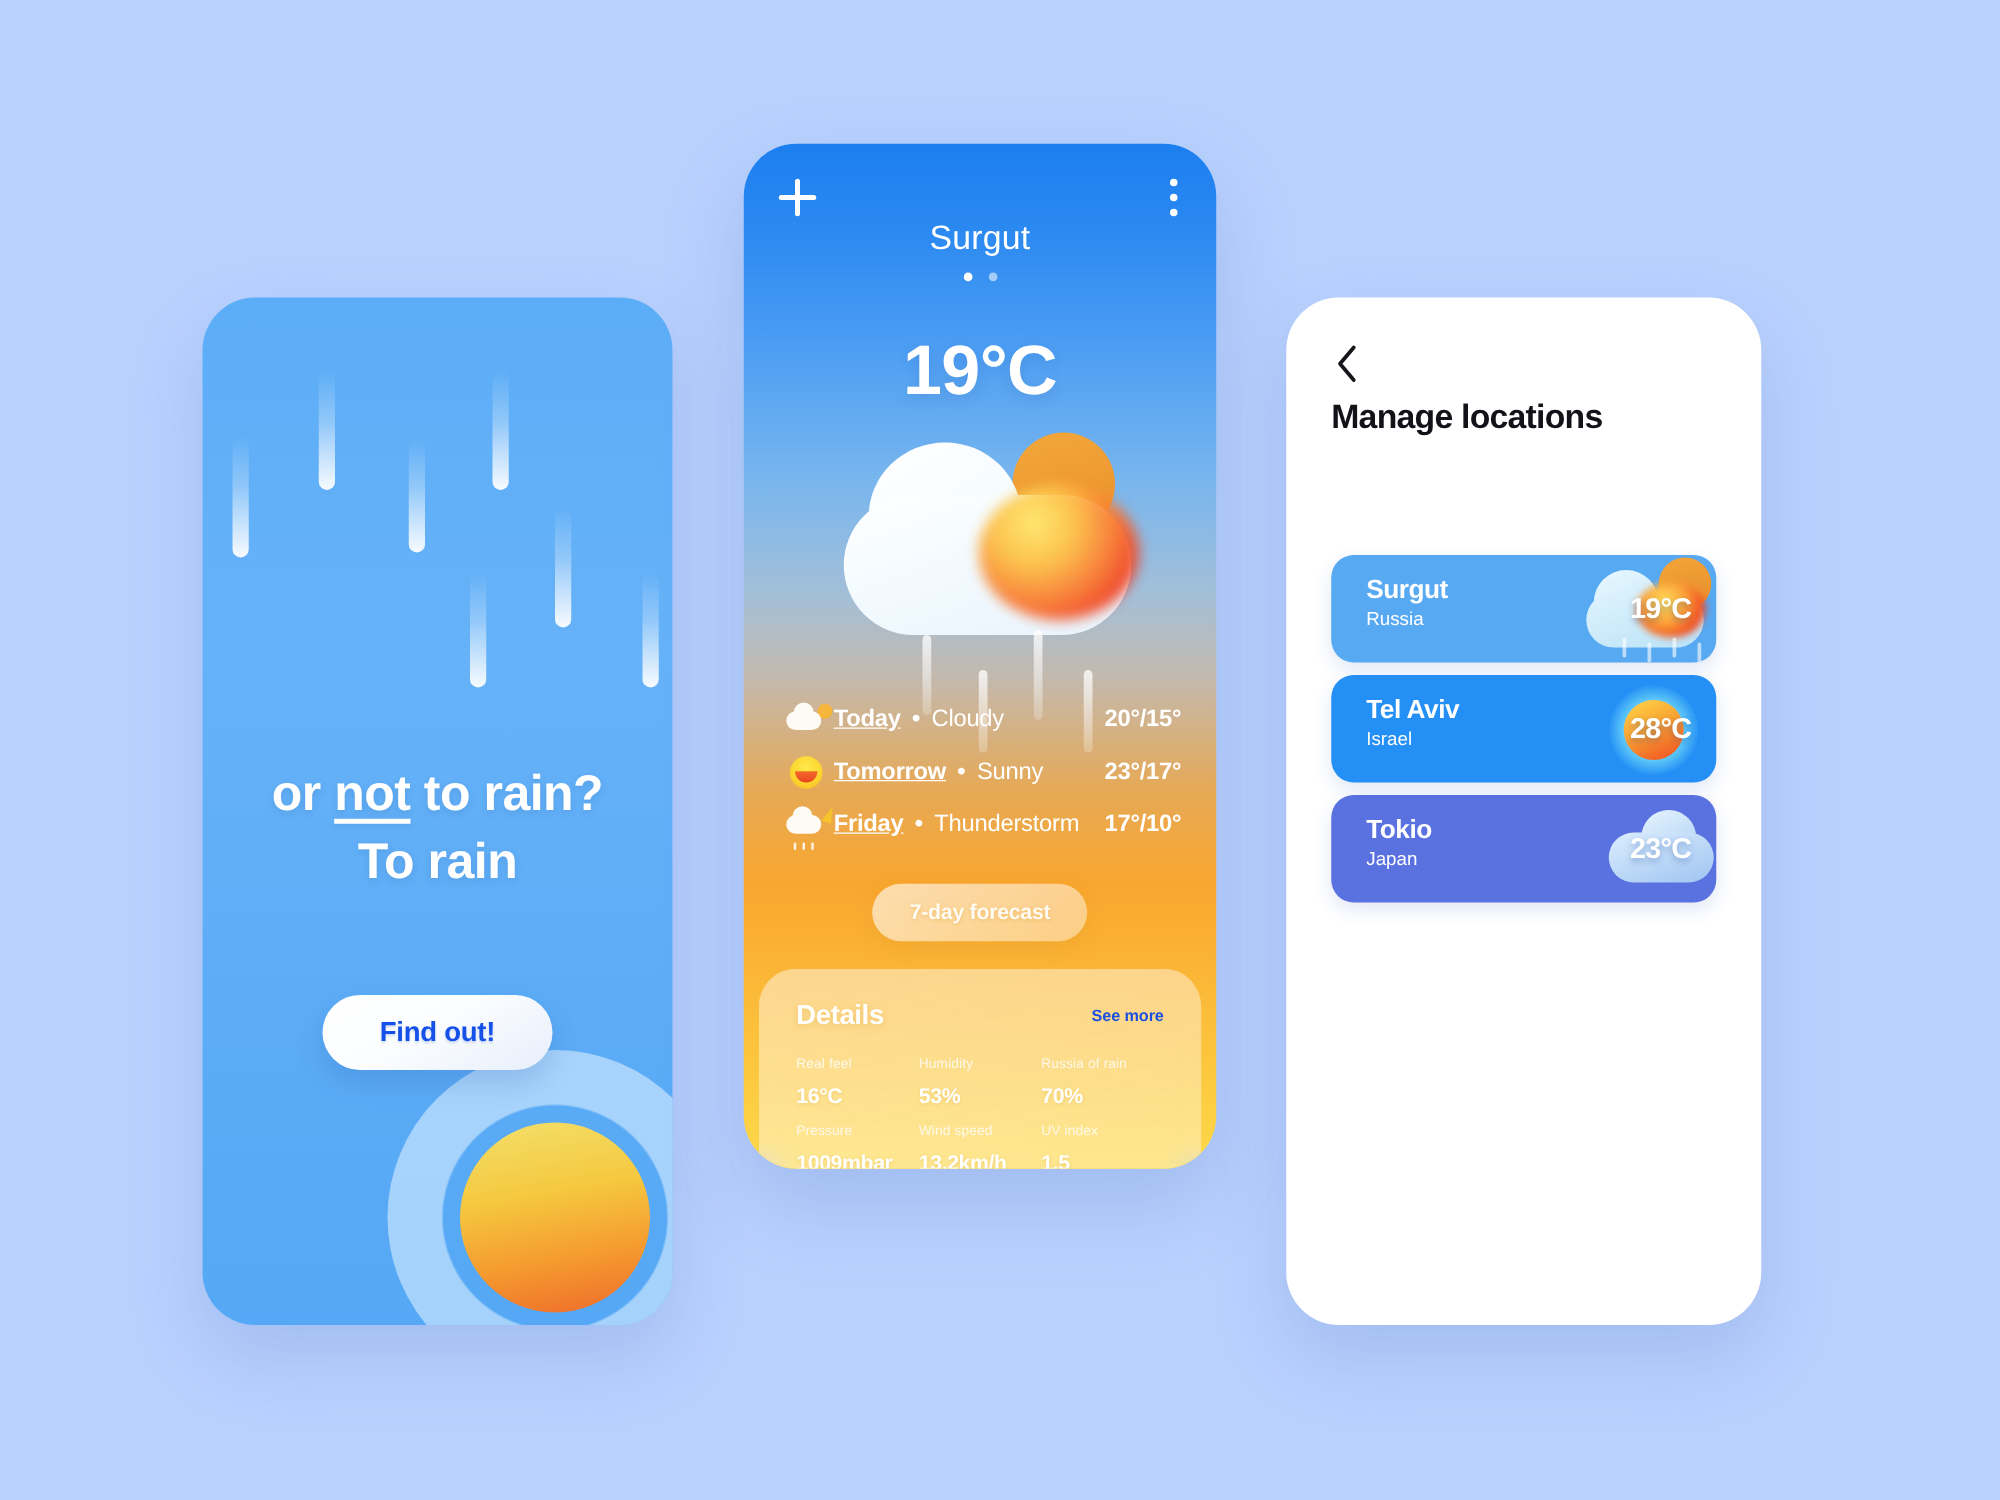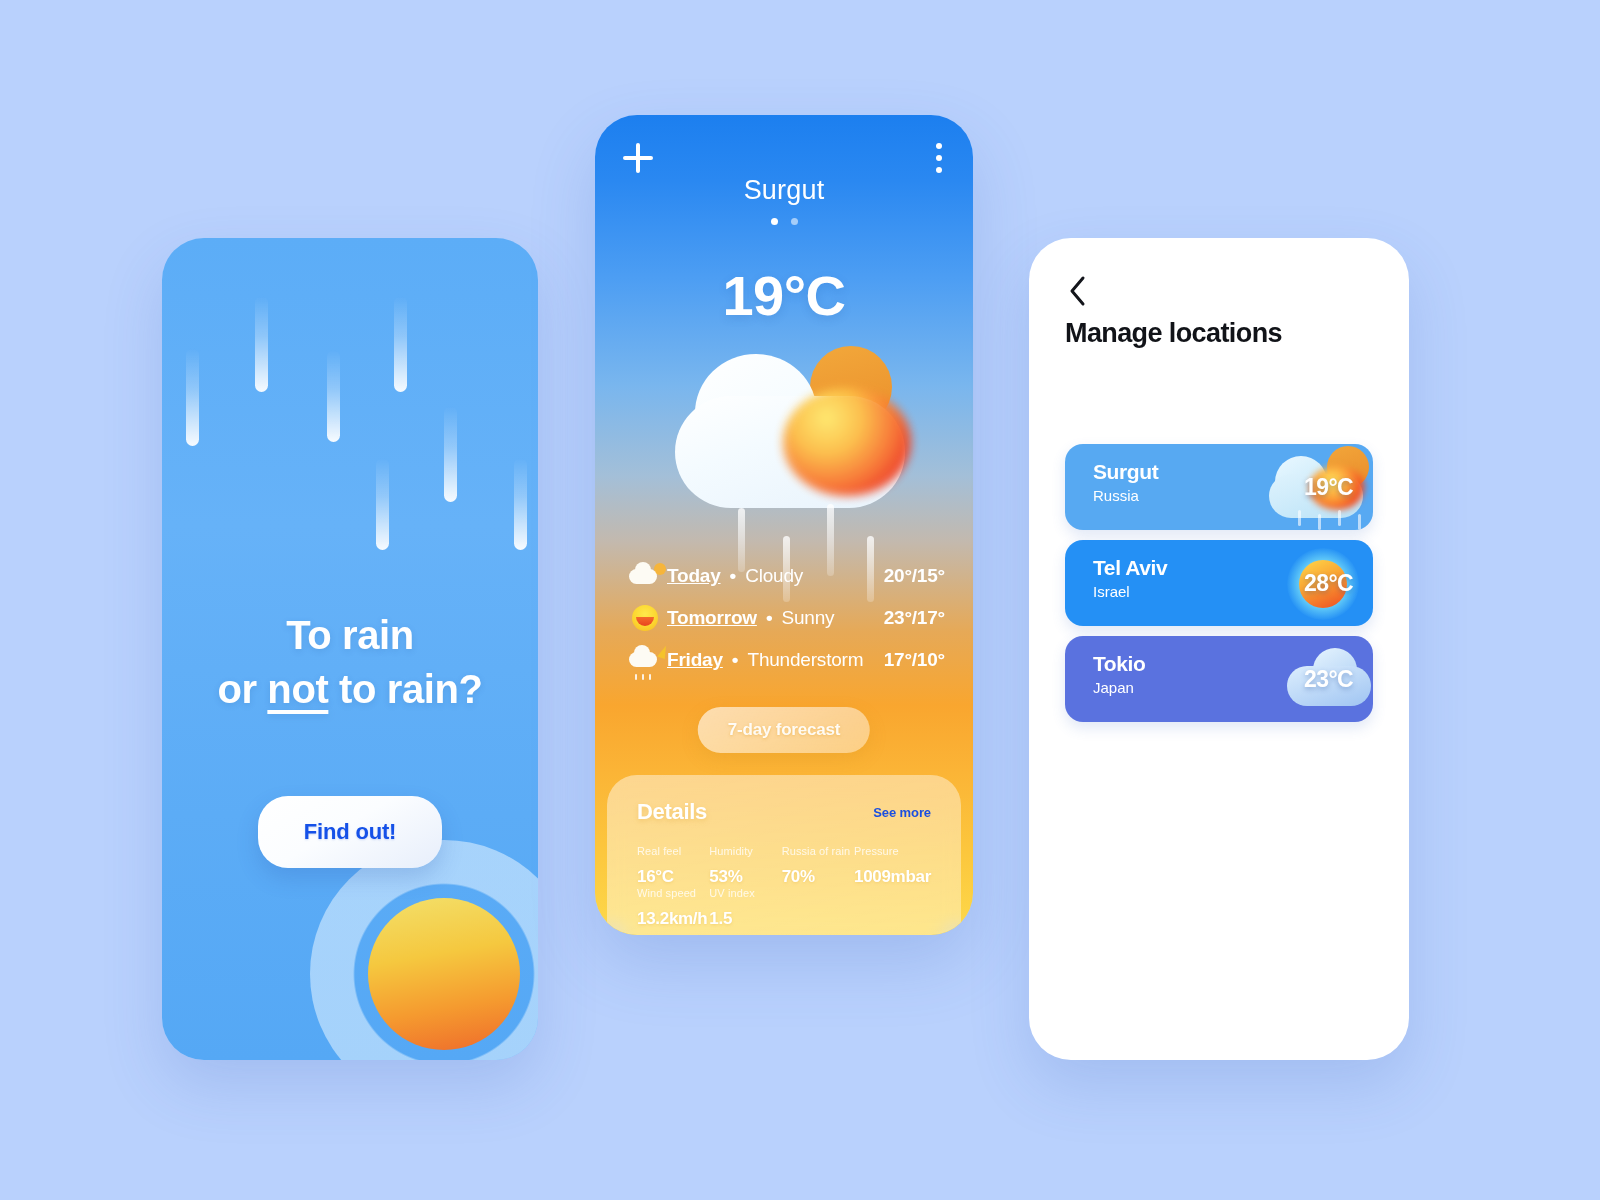--- a/index.html
+++ b/index.html
@@ -48,21 +48,21 @@
   .ob-copy {
     position: absolute; left: 0; right: 0; top: 370px;
     text-align: center; color: #fff;
     font-weight: 700; font-size: 40px; line-height: 1.36;
     letter-spacing: -.4px;
     text-shadow: 0 2px 6px rgba(40,90,160,.18);
   }
   .ob-copy u { text-decoration: underline; text-underline-offset: 7px; text-decoration-thickness: 4px; }
   .find-out-btn {
     position: absolute; left: 50%; transform: translateX(-50%);
-    top: 558px; width: 184px; height: 72px;
+    top: 558px; width: 184px; height: 60px;
     border: none; border-radius: 30px;
     background: linear-gradient(150deg, #ffffff 0%, #fbfdff 45%, #e7eefb 100%);
     color: #1551E8; font-weight: 700; font-size: 22px;
     font-family: "Liberation Sans", sans-serif;
     letter-spacing: -.2px; cursor: pointer;
     box-shadow: 0 10px 22px rgba(40,80,170,.20);
     text-shadow: 0 1px 2px rgba(120,150,220,.35);
   }
 
   
@@ -187,21 +187,21 @@
     border-radius: 30px 30px 34px 34px;
     background: linear-gradient(165deg, rgba(255,255,255,.45) 0%, rgba(255,255,255,.36) 100%);
     backdrop-filter: blur(8px);
     padding: 24px 30px 0 30px;
   }
   .details-head { display: flex; align-items: center; }
   .details-title { color: #fff; font-size: 22px; font-weight: 700; letter-spacing: -.3px;
                    text-shadow: 0 2px 5px rgba(220,160,50,.35); }
   .see-more { margin-left: auto; color: #1B4FE0; font-size: 13px; font-weight: 700; cursor: pointer; letter-spacing: -.1px;}
   .details-grid {
-    display: grid; grid-template-columns: repeat(4, 1fr); margin-top: 20px;
+    display: grid; grid-template-columns: repeat(3, 1fr); row-gap: 12px; margin-top: 20px;
   }
   .d-cell .d-k { color: rgba(255,255,255,.80); font-size: 11px; font-weight: 400; letter-spacing: .1px; }
   .d-cell .d-v { color: #fff; font-size: 17px; font-weight: 700; letter-spacing: -.3px; margin-top: 10px;
                  text-shadow: 0 1px 3px rgba(220,160,50,.30); }
 
   
   #phone-locations {
     left: 1029px; top: 238px; width: 380px; height: 822px;
     background: #ffffff;
     box-shadow: 0 26px 60px rgba(60,100,190,.18);
@@ -257,24 +257,24 @@
       <div class="rain-drop" style="left:165px; top:112px; height:92px;"></div>
       <div class="rain-drop" style="left:232px; top:58px;  height:96px;"></div>
       <div class="rain-drop" style="left:214px; top:220px; height:92px;"></div>
       <div class="rain-drop" style="left:282px; top:168px; height:96px;"></div>
       <div class="rain-drop" style="left:352px; top:220px; height:92px;"></div>
     </div>
 
     <div class="sun-deco"></div>
 
     <div class="ob-copy">
-      <div><span>To rain</span></div>
       <div>
         <span>or </span><u>not</u><span> to rain?</span>
       </div>
+      <div><span>To rain</span></div>
     </div>
 
     <button class="find-out-btn">Find out!</button>
   </div>
 
   <div class="phone" id="phone-main">
 
     <div class="top-bar">
       <div class="plus-icon"></div>
       <div class="kebab-icon">

